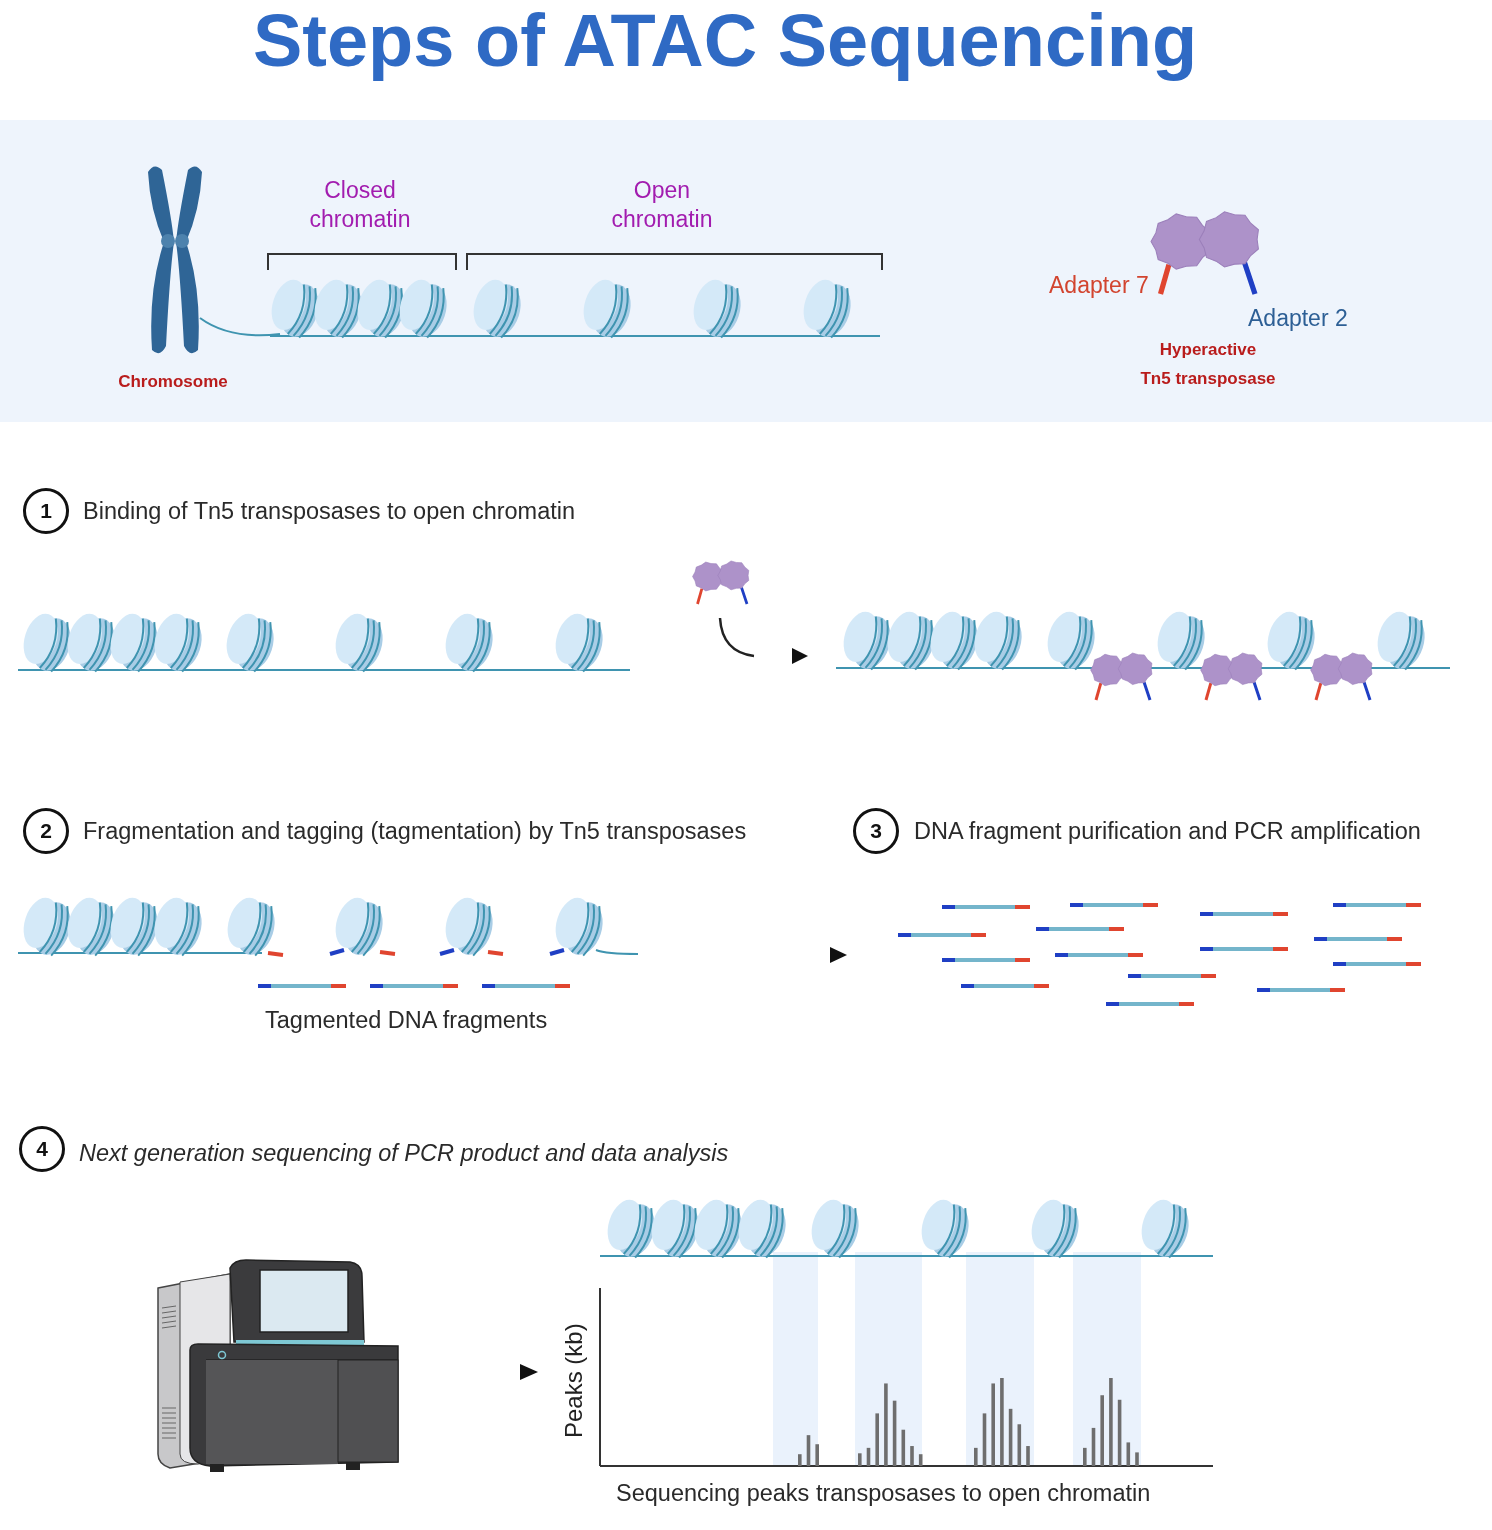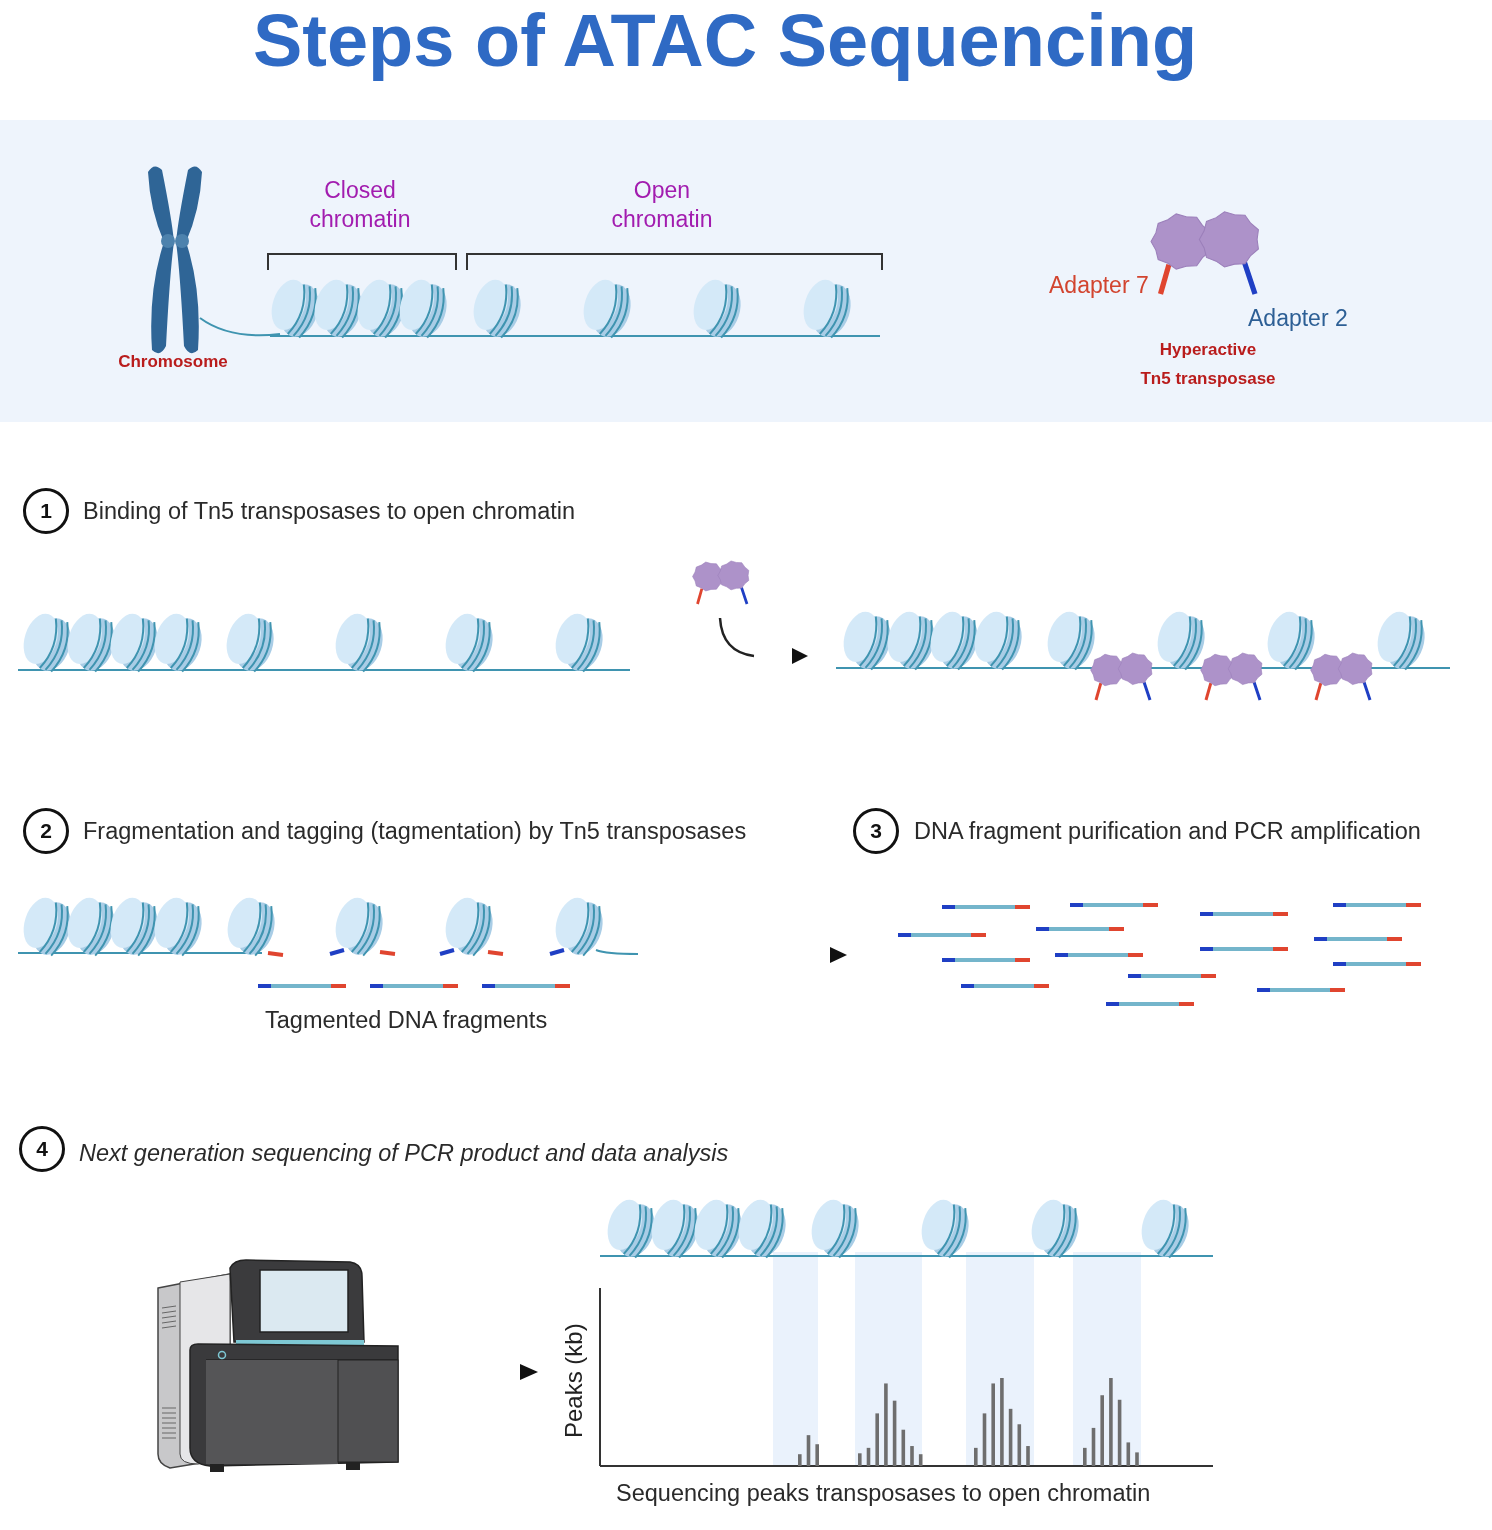--- a/index.html
+++ b/index.html
@@ -22,21 +22,21 @@
 <div class="abs title">Steps of ATAC Sequencing</div>
 
 <div class="abs band"></div>
 
 <svg style="left:140px;top:160px;" width="70" height="200" viewBox="0 0 70 200">
   <path d="M8,12 Q14,2 22,10 Q32,60 34,82 Q30,110 26,186 Q20,198 12,190 Q8,130 24,82 Q10,50 8,12 Z" fill="#2f6596"></path>
   <path d="M62,12 Q56,2 48,10 Q38,60 36,82 Q40,110 44,186 Q50,198 58,190 Q62,130 46,82 Q60,50 62,12 Z" fill="#2f6596"></path>
   <circle cx="28" cy="81" r="7" fill="#4d82ad"></circle>
   <circle cx="42" cy="81" r="7" fill="#4d82ad"></circle>
 </svg>
-<div class="abs bold-label" style="left:73px;top:347px;width:200px;">Chromosome</div>
+<div class="abs bold-label" style="left:73px;top:367px;width:200px;">Chromosome</div>
 
 <div class="abs label" style="left:260px;top:176px;width:200px;">
   <div>Closed</div>
   <div>chromatin</div>
 </div>
 <div class="abs label" style="left:562px;top:176px;width:200px;text-align:center;">
   <div>Open</div>
   <div>chromatin</div>
 </div>
 

